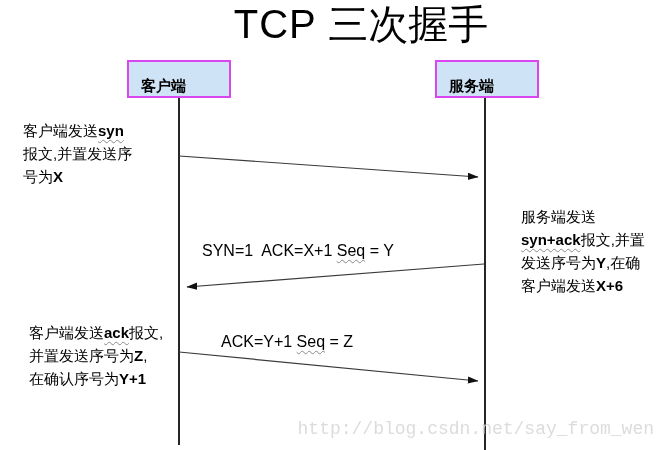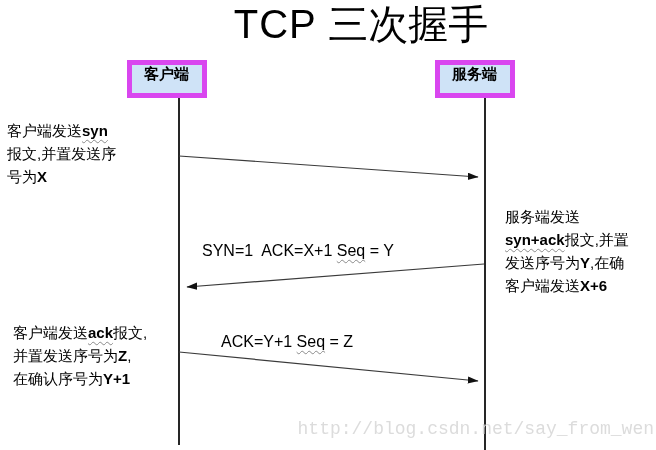--- a/index.html
+++ b/index.html
@@ -11,40 +11,40 @@
   
   .title{
     position:absolute;top:0;left:0;width:100%;text-align:center;
     transform:translateX(33px);
     font-size:40px;line-height:48px;white-space:pre;
   }
   .title .latin{font-family:"Liberation Sans",sans-serif;letter-spacing:1px;}
   .title .cjk{font-family:"Liberation Serif","DejaVu Serif",serif;text-align:right;}
   
   .actor{
-    position:absolute;top:60px;width:80px;height:38px;
-    background:var(--actor-fill,#cfe3f7);border:5px solid #d946ef;
-    display:flex;align-items:flex-start;box-sizing:border-box;
+    position:absolute;top:60px;width:104px;height:38px;
+    background:var(--actor-fill,#cfe3f7);border:2px solid #d946ef;
+    display:flex;align-items:flex-end;box-sizing:border-box;
     padding-left:12px;font-weight:bold;font-size:15px;
   }
   .actor.client{left:127px;}
   .actor.server{left:435px;}
   
   .lifeline{position:absolute;width:2px;background:#262626;top:98px;}
   .lifeline.client{left:178px;height:347px;}
   .lifeline.server{left:484px;height:352px;}
   
   svg.arrows{position:absolute;left:0;top:0;pointer-events:none;}
   
   .msg{position:absolute;font-size:16px;white-space:pre;}
   .msg.m1{left:225px;top:128px;}
   .msg.m2{left:202px;top:242px;}
   .msg.m3{left:221px;top:333px;}
   
-  .note{position:absolute;font-size:15px;line-height:23px;}
+  .note{position:absolute;font-size:15px;line-height:23px;margin-left:16px;}
   .note.n1{left:7px;top:119px;width:176px;}
   .note.n2{left:505px;top:205px;width:152px;}
   .note.n3{left:13px;top:321px;width:178px;}
   
   .b{font-weight:bold;}
   .w{
     text-decoration-line:underline;
     text-decoration-style:wavy;
     text-decoration-color:var(--wavy,#8a8a8a);
     text-decoration-thickness:1px;

